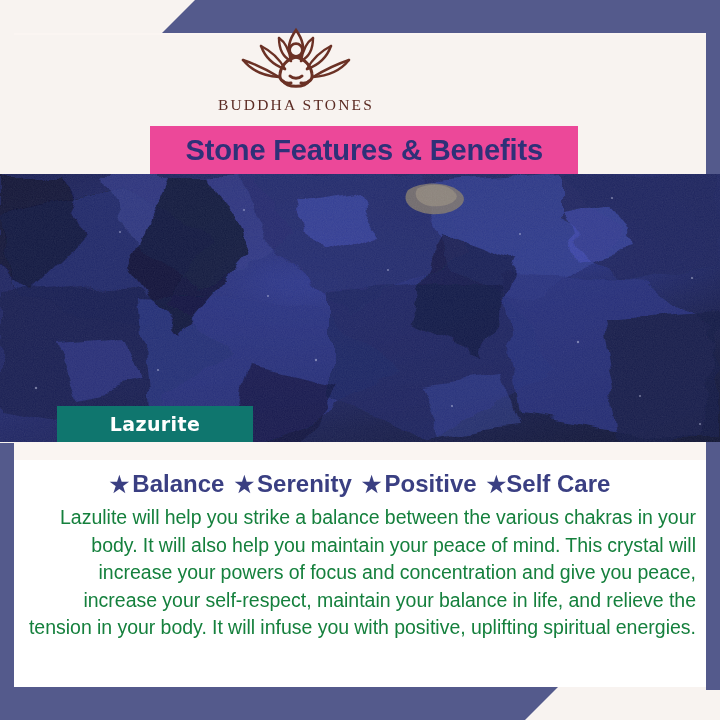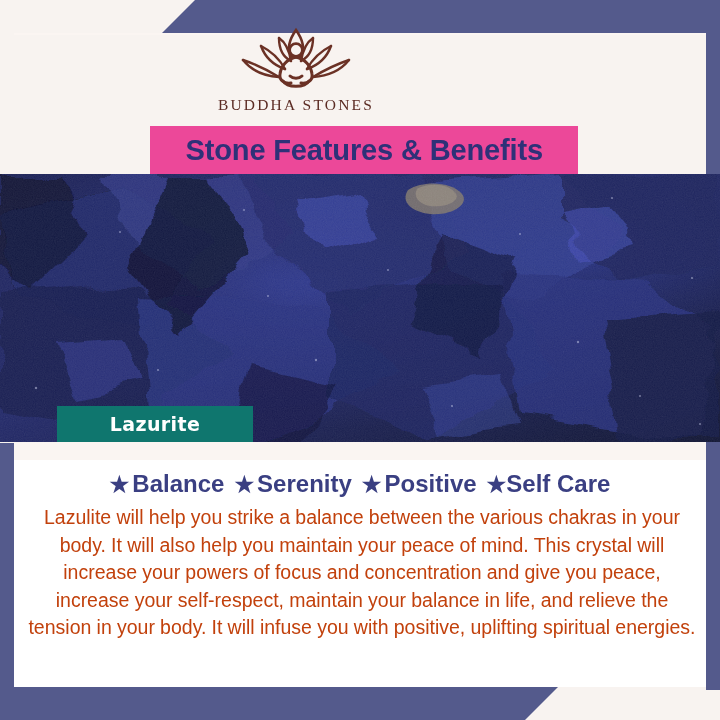--- a/index.html
+++ b/index.html
@@ -94,22 +94,22 @@
     font-weight:700;font-size:24px;color:#3a3f82;
   }
   .keywords .kw{margin:0 1px;}
   .keywords .star{font-size:22px;margin:0 3px 0 8px;}
   .keywords .kw-first .star{margin-left:0;}
   .keywords .kw-tight .star{margin-right:0px;}
 
   .body-text{
     position:absolute;left:14px;top:62px;width:668px;
     font-family:"Liberation Sans Narrow","Liberation Sans",sans-serif;
-    font-size:19.5px;line-height:27.5px;color:#c2410c;
-    text-align:center;font-weight:400;
+    font-size:19.5px;line-height:27.5px;color:#15803d;
+    text-align:right;font-weight:400;
     word-spacing:-0.2px;
   }
 </style>
 </head>
 <body>
 
 <div class="card">
 
   <div class="frame-top"></div>
   <div class="inner-hairline"></div>

